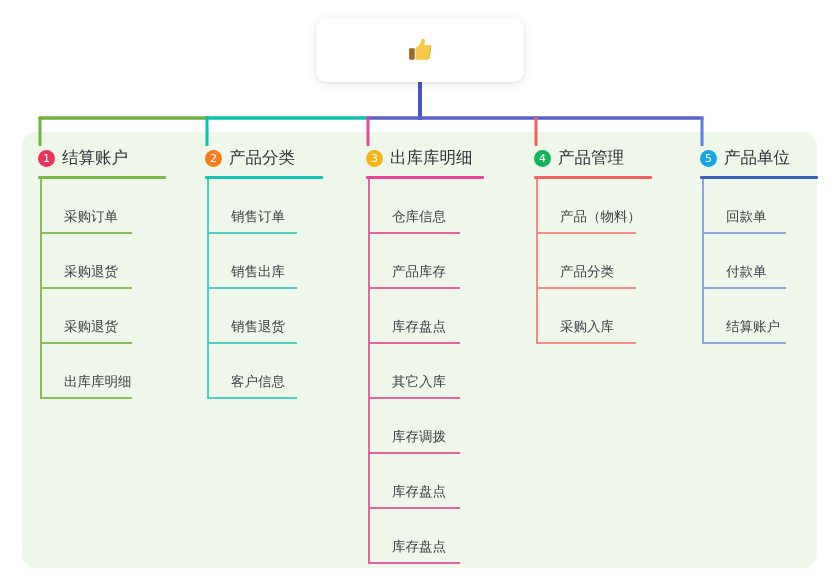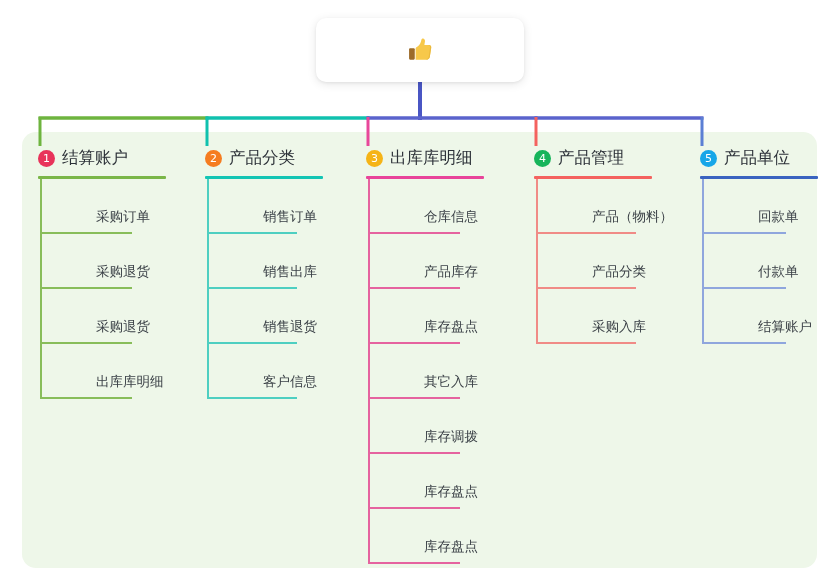--- a/index.html
+++ b/index.html
@@ -107,21 +107,20 @@
     position:relative;
     height:55px;
   }
   .item-label{
     position:absolute;
     left:24px;
     bottom:8px;
     font-size:13.5px;
     color:#3b4147;
     white-space:nowrap;
-    margin-left:32px;
   }
   .item-rule{
     position:absolute;
     left:0;
     bottom:0;
     height:1.6px;
   }
 </style>
 </head>
 <body>

